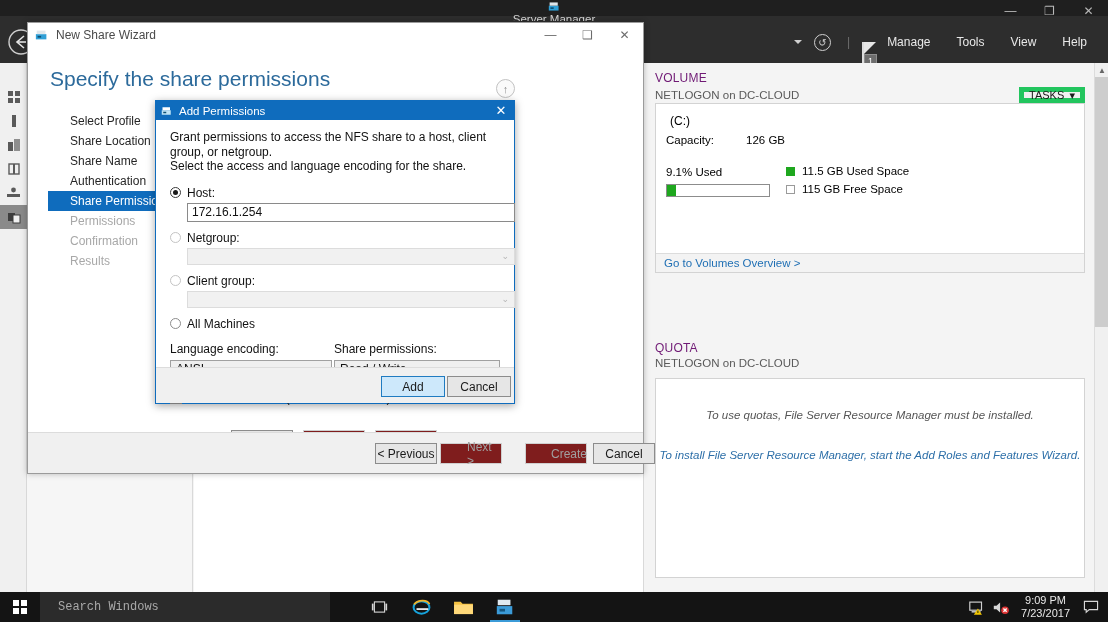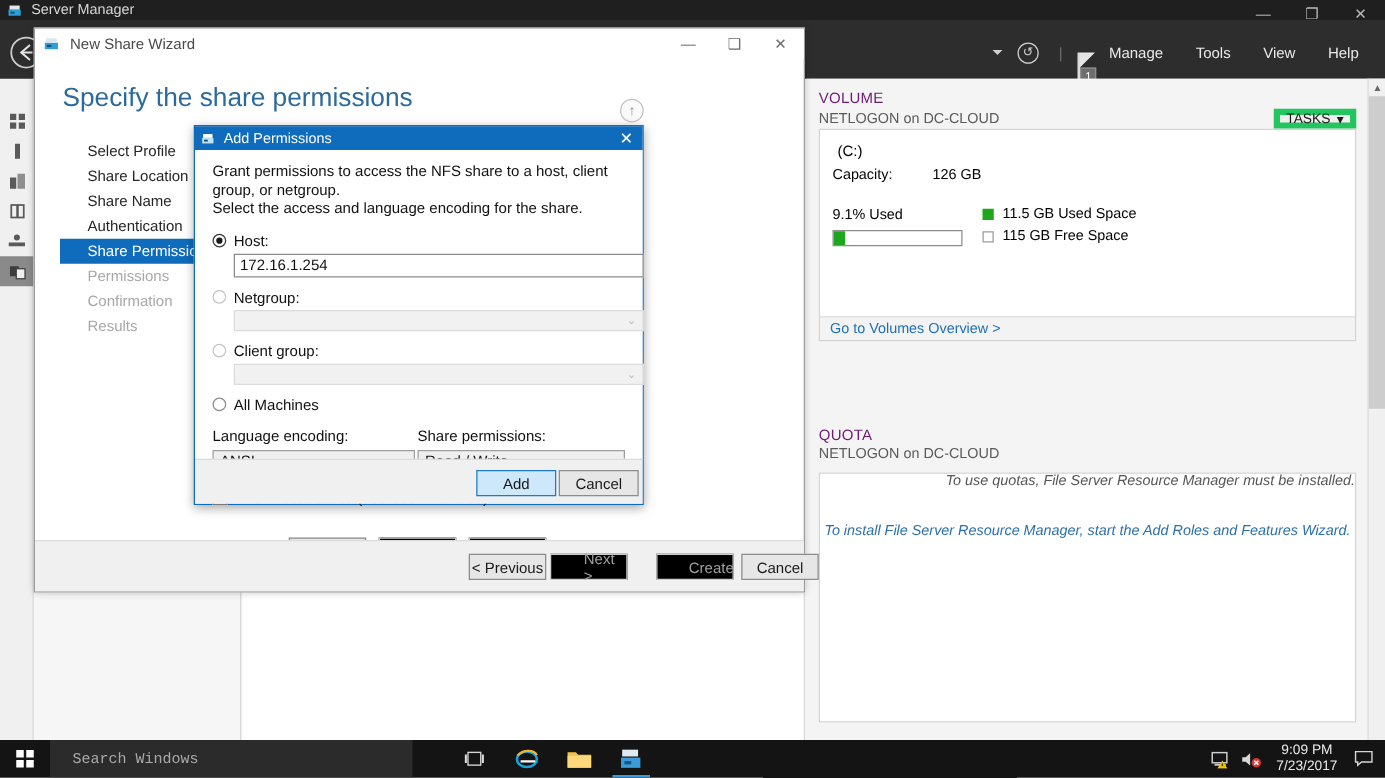--- a/index.html
+++ b/index.html
@@ -11,21 +11,21 @@
     background:#1d1d1d;
     position:relative;
   }
 
   
   #sm-window { position:absolute; inset:0; background:#2d2d2d; }
 
   #sm-titlebar {
     position:absolute; left:0; top:0; width:1108px; height:16px;
     background:#1f1f1f; color:#cfcfcf;
-    display:flex; align-items:center;
+    display:flex; align-items:center;flex-direction:column;
   }
   #sm-titlebar .tb-icon { margin-left:6px; margin-right:6px; display:flex; }
   #sm-title-text { font-size:11.5px; color:#d6d6d6; }
   #sm-winctl { position:absolute; right:0; top:0; height:21px; display:flex; }
   #sm-winctl div {
     width:39px; height:21px; display:flex; align-items:center; justify-content:center;
     color:#b9b9b9; font-size:12px;
   }
 
   #sm-topbar {
@@ -120,21 +120,21 @@
   #list-arrows { position:absolute; left:468px; top:56px; }
   .circ-btn { width:19px; height:19px; border-radius:50%; border:1px solid #c2c2c2; color:#8c8c8c;
     display:flex; align-items:center; justify-content:center; font-size:11px; background:#fafafa; margin-bottom:5px;}
 
   .btn {
     border:1px solid #adadad; background:#e1e1e1; color:#1a1a1a;
     font-size:12px; height:21px; min-width:62px; display:inline-flex;
     align-items:center; justify-content:center; font-family:"Liberation Sans", sans-serif;
   }
   .btn.strong { border-color:#8c8c8c; background:#e6e6e6; }
-  .btn.disabled { color:#a0a0a0; border-color:#cfcfcf; background:#000000;padding-left:26px; }
+  .btn.disabled { color:#a0a0a0; border-color:#cfcfcf; background:#7f1d1d;padding-left:26px; }
   .btn.primary { background:#cde8fb; border:1px solid #1f7bc1; }
 
   #wiz-midbtns { position:absolute; left:203px; top:407px; display:flex; gap:10px; }
   #wiz-footer { position:absolute; left:0; right:0; bottom:0; height:41px; background:#f0f0f0; border-top:1px solid #dcdcdc; }
   #wiz-footer .fb { position:absolute; top:10px; }
 
   
   #addperm {
     position:absolute; left:155px; top:100px; width:360px; height:304px;
     background:#f0f0f0; border:1px solid #0f6cbd;
@@ -317,21 +317,21 @@
           <span class="link">Go to Volumes Overview &gt;</span>
         </div>
       </div>
 
       <div style="position:absolute; left:10px; top:278px; width:430px;">
         <div class="panel-head">QUOTA</div>
         <div class="panel-sub" style="margin-top:2px;">NETLOGON on DC-CLOUD</div>
       </div>
 
       <div class="box-card" style="position:absolute; left:10px; top:315px; width:430px; height:200px;">
-        <div style="text-align:right; " class="italic-note">To use quotas, File Server Resource Manager must be installed.</div>
+        <div style="text-align:center; margin-top:30px;" class="italic-note">To use quotas, File Server Resource Manager must be installed.</div>
         <div style="text-align:center; margin-top:28px;" class="italic-link">To install File Server Resource Manager, start the Add Roles and Features Wizard.</div>
       </div>
 
       <div id="right-scroll">
         <div class="arrow">▲</div>
         <div class="thumb"></div>
       </div>
     </div>
   </div>
 </div>

